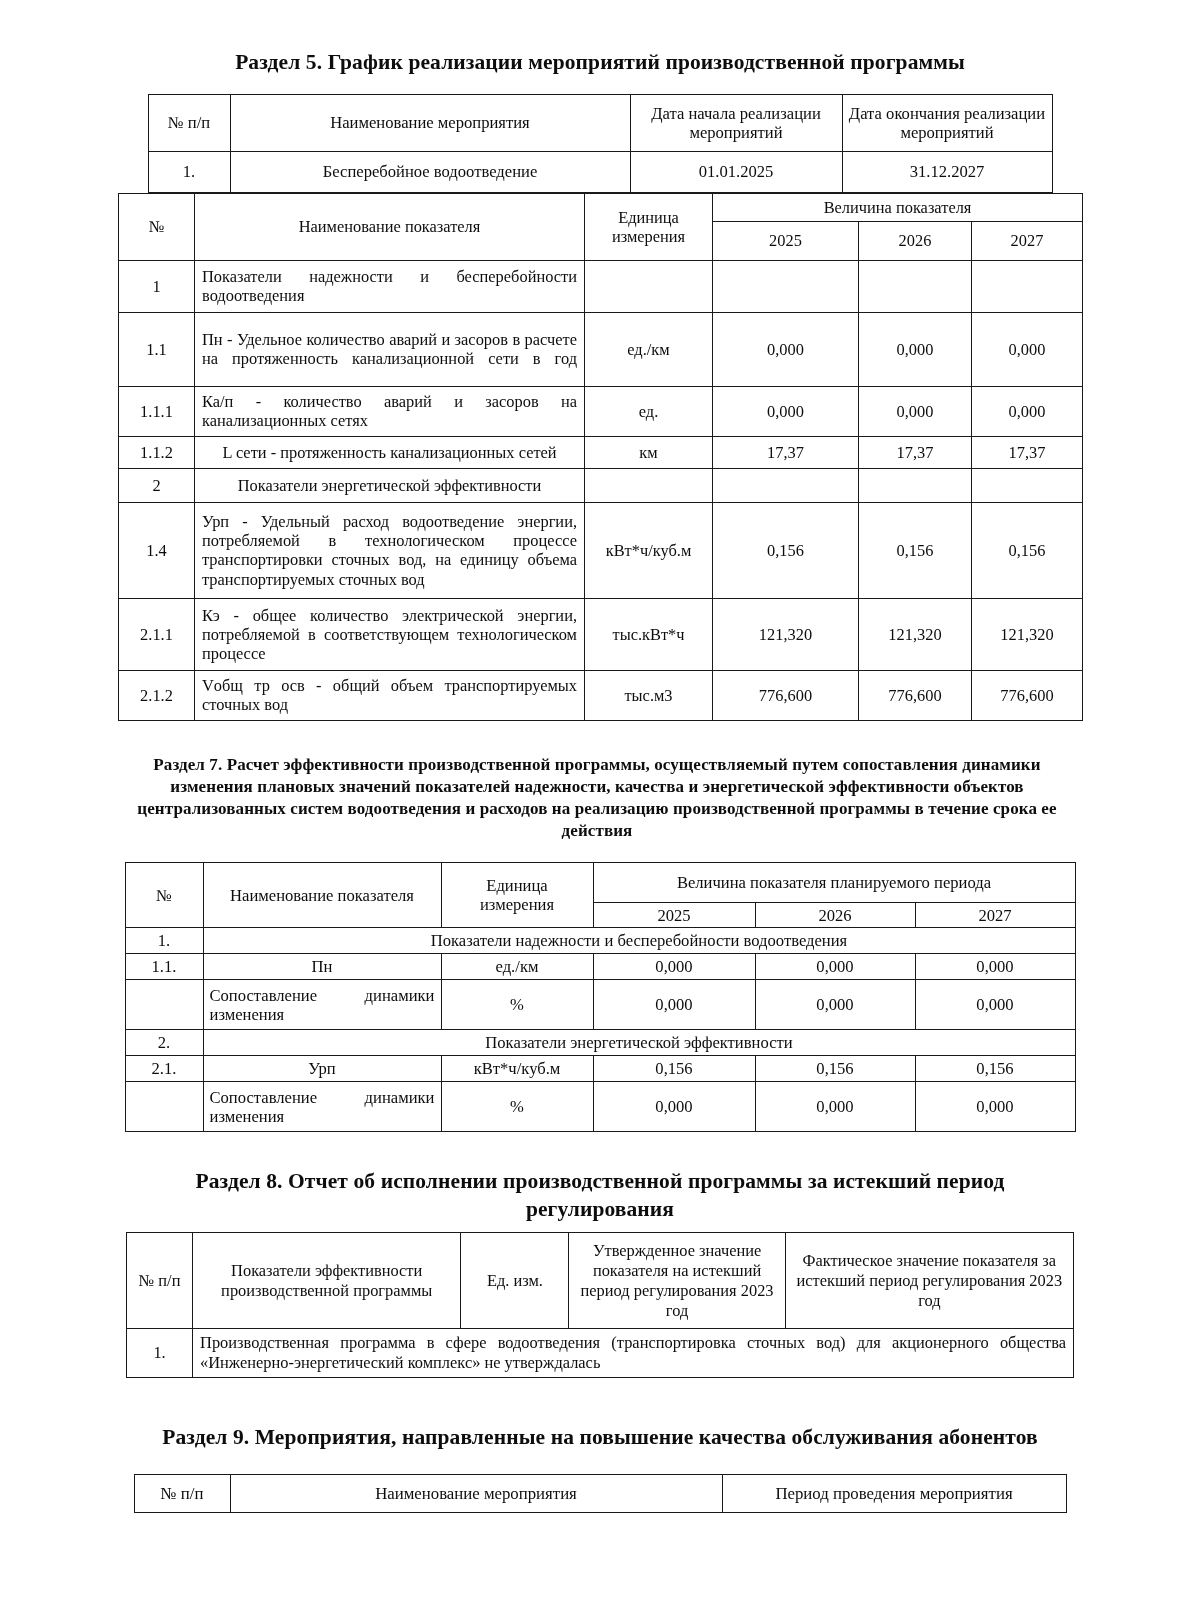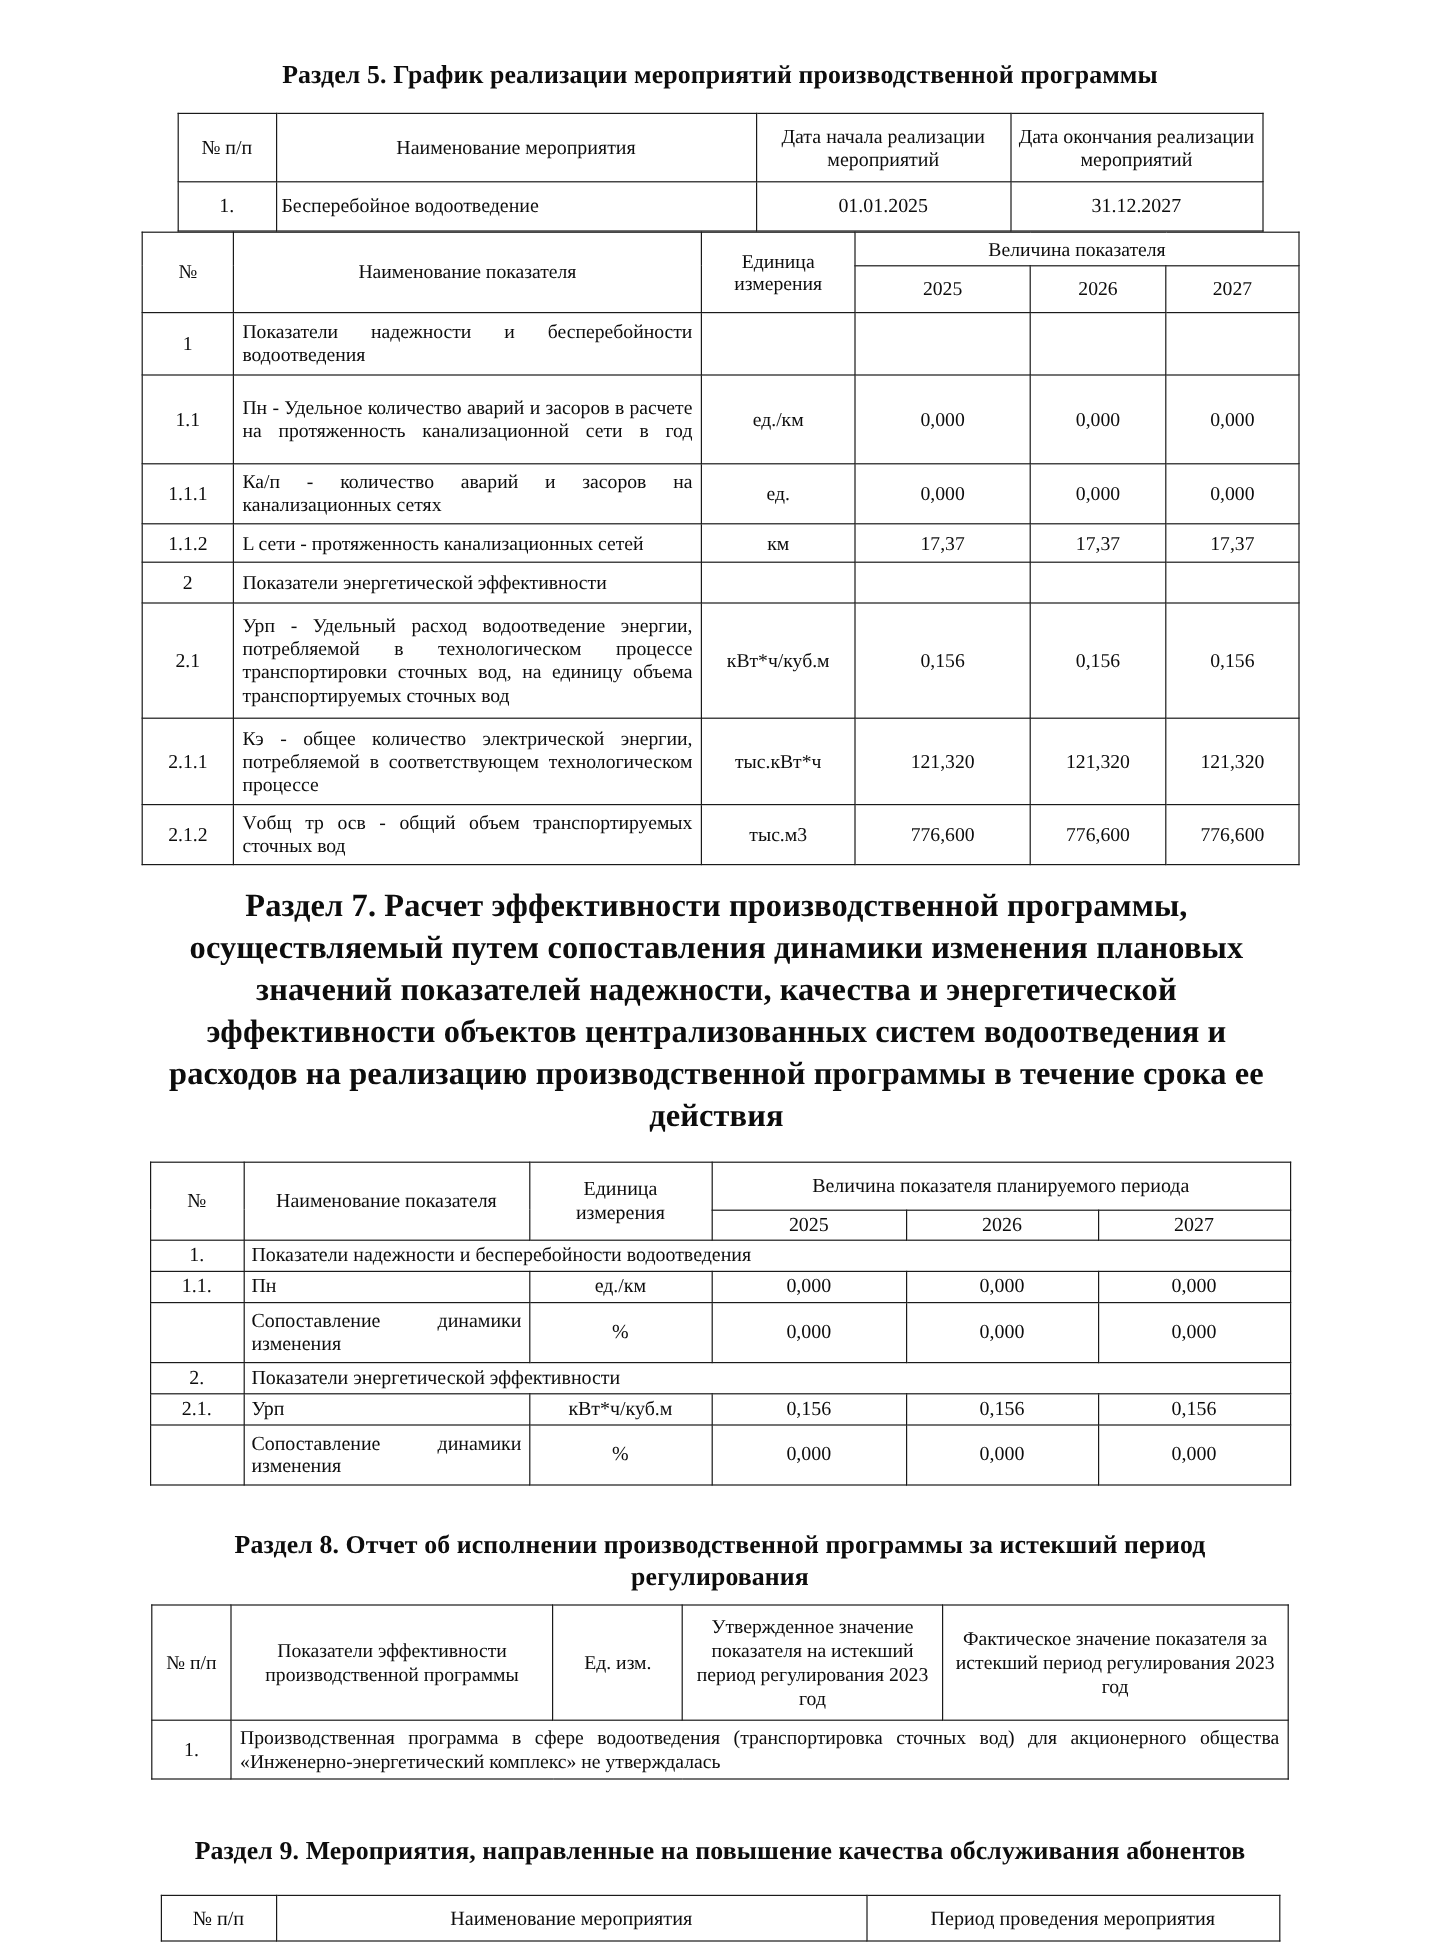--- a/index.html
+++ b/index.html
@@ -27,41 +27,41 @@
 
   
   .sec-title {
     font-weight: bold;
     text-align: center;
     line-height: 1.30;
     letter-spacing: 0.1px;
   }
   .t-s5 { font-size: 21.5px; margin: 5px 0 17px 0; }
   .t-s6 { font-size: 21.5px; margin: 40px 26px 20px 12px; }
-  .t-s7 { font-size: 27px; margin: 16px 6px 20px 0px; }
+  .t-s7 { font-size: 17px; margin: 33px 6px 20px 0px; }
   .t-s8 { font-size: 21.5px; margin: 36px 12px 8px 12px; }
   .t-s9 { font-size: 21.5px; margin: 46px 0 22px 0; }
 
   
   table {
     border-collapse: collapse;
     table-layout: fixed;
     font-family: "Liberation Serif", "DejaVu Serif", serif;
     color: #0d0d0d;
   }
   table td, table th {
     border: 1.15px solid #1a1a1a;
     padding: 3px 5px;
     vertical-align: middle;
     font-weight: normal;
     font-size: 16.4px;
     line-height: 1.16;
   }
   .ctr { text-align: center; }
-  .lft { text-align: left; }
+  .lft { text-align: center; }
   .just { text-align: justify; text-align-last: justify; }
   .just-last-left { text-align: justify; text-align-last: left; }
 
   
   #tbl-s5 { width: 904px; margin: 0 auto; }
   #tbl-s5 td { padding: 5px 4px; font-size: 16.6px; }
   #tbl-s5 .r-head td { height: 46px; }
   #tbl-s5 .r-body td { height: 30px; }
 
   
@@ -173,21 +173,21 @@
       <tr style="height:34px">
         <td class="ctr">2</td>
         <td class="lft">Показатели энергетической эффективности</td>
         <td class="ctr"></td>
         <td class="ctr"></td>
         <td class="ctr"></td>
         <td class="ctr"></td>
       </tr>
 
       <tr style="height:96px">
-        <td class="ctr">2.1</td>
+        <td class="ctr">1.4</td>
         <td class="just-last-left">Урп - Удельный расход водоотведение энергии, потребляемой в технологическом процессе транспортировки сточных вод, на единицу объема транспортируемых сточных вод</td>
         <td class="ctr">кВт*ч/куб.м</td>
         <td class="ctr">0,156</td>
         <td class="ctr">0,156</td>
         <td class="ctr">0,156</td>
       </tr>
 
       <tr style="height:72px">
         <td class="ctr">2.1.1</td>
         <td class="just-last-left">Кэ - общее количество электрической энергии, потребляемой в соответствующем технологическом процессе</td>

